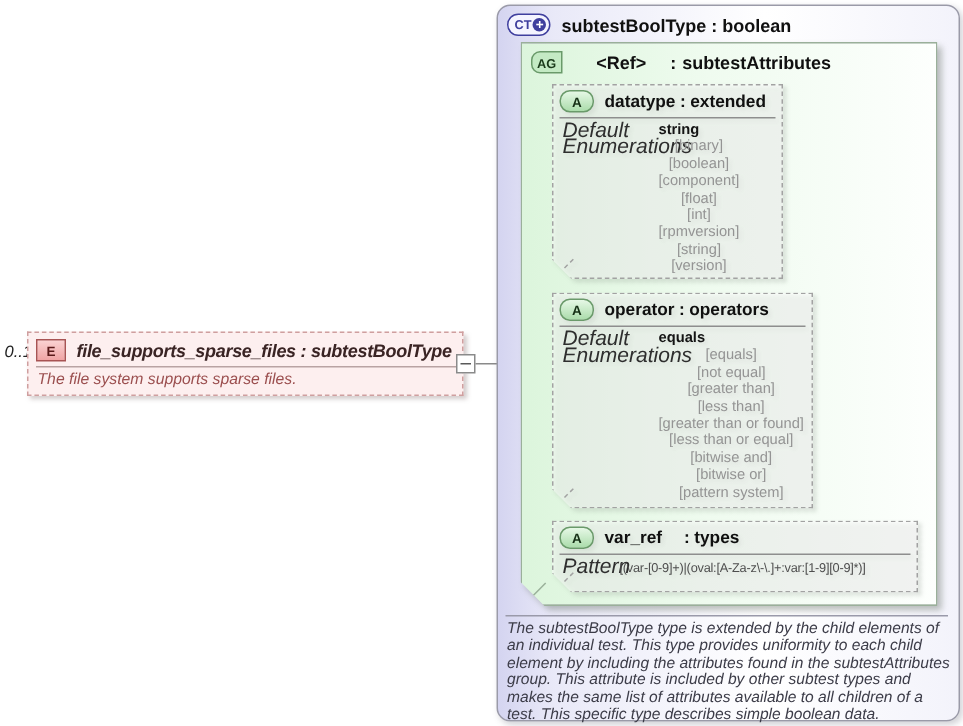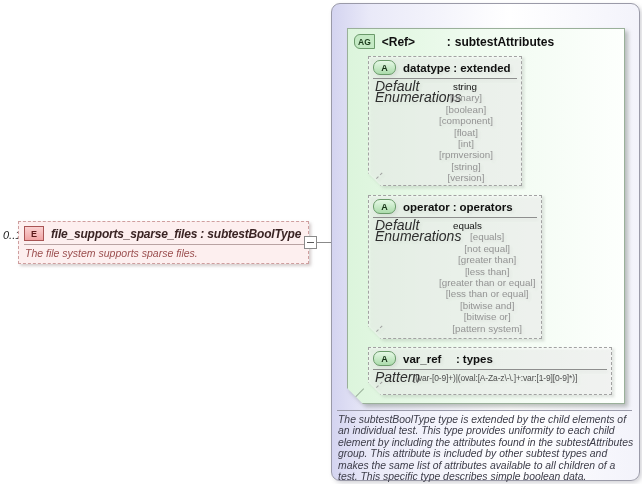--- a/index.html
+++ b/index.html
@@ -43,21 +43,21 @@
   .ag-wrap{position:absolute;left:15px;top:24px;filter:drop-shadow(3px 3px 2px rgba(90,100,90,0.40));}
   .ag-box{position:relative;width:276px;height:374px;border:1px solid #9ab09a;
           background:linear-gradient(to right,#dcf5dc 0%,#effbef 45%,#fdfffd 100%);
           clip-path:polygon(0 0,100% 0,100% 100%,16px 100%,0 calc(100% - 16px));}
   .ag-box::after{content:'';position:absolute;left:-3px;bottom:6px;width:22px;
                  border-top:1px solid #9ab09a;transform:rotate(-45deg);}
   .ag-header{display:flex;align-items:center;padding:5px 0 0 6px;white-space:nowrap;}
   .ag-icon{display:inline-flex;align-items:center;justify-content:center;height:13px;padding:0 3px;
            border:1px solid #6a9a6a;border-radius:6px 0 0 6px;background:#c4eac4;
            font-size:8.5px;font-weight:bold;color:#1a3a1a;flex:none;}
-  .ag-name{margin-left:7px;width:65px;font-weight:bold;font-size:12px;color:#101010;}
+  .ag-name{margin-left:7px;width:65px;font-weight:bold;font-size:12px;color:#101010;text-align:center;}
   .ag-colon{font-weight:bold;font-size:12px;color:#101010;}
   .ag-type{margin-left:4px;font-weight:bold;font-size:12px;color:#101010;}
 
   
   .attr-wrap{position:absolute;filter:drop-shadow(2px 2px 1.5px rgba(80,90,80,0.30));}
   .attr-wrap.dt{left:20px;top:27px;}
   .attr-wrap.op{left:20px;top:166px;}
   .attr-wrap.vr{left:20px;top:318px;}
   .attr-box{position:relative;border:1px dashed #a2a2a2;background:rgba(255,255,255,0.45);
             clip-path:polygon(0 0,100% 0,100% 100%,13px 100%,0 calc(100% - 13px));}
@@ -73,21 +73,21 @@
           font-size:9px;font-weight:bold;color:#163016;flex:none;}
   .attr-name{margin-left:7px;font-weight:bold;font-size:11.5px;color:#101010;}
   .vr .attr-name{width:50px;}
   .attr-colon{font-weight:bold;font-size:11.5px;color:#101010;margin:0 3px;}
   .attr-type{font-weight:bold;font-size:11.5px;color:#101010;}
   .attr-sep{border-top:1px solid #8e8e8e;margin:3px 4px 2px 4px;}
   .facet-row{display:flex;padding-left:6px;}
   .facet-label{width:64px;flex:none;font-style:italic;font-size:14px;color:#2e2e2e;line-height:11.4px;}
   .vr .facet-label{width:38px;}
   .facet-val{font-size:9.8px;line-height:11.4px;}
-  .facet-val.bold{font-weight:normal;color:#141414;margin-left:14px;}
+  .facet-val.bold{font-weight:bold;color:#141414;}
   .facet-val.muted{color:#949494;text-align:center;}
   .facet-val.pattern{font-size:8.5px;letter-spacing:-0.15px;color:#4e4e4e;white-space:nowrap;line-height:12px;}
 
   
   .desc-sep{position:absolute;left:5px;top:406px;width:295px;border-top:1px solid #9a9aaa;}
   .ct-desc{position:absolute;left:6px;top:410px;width:298px;font-style:italic;font-size:10.4px;
            line-height:11.4px;color:#3c3c48;}
 </style>
 </head>
 <body>
@@ -105,20 +105,29 @@
     <div class="elem-annot">The file system supports sparse files.</div>
   </div>
 
   <div class="conn-line"></div>
   <div class="conn-handle">
       <div class="dash"></div>
     </div>
 
   <div class="ct-box">
 
+    <div class="ct-header">
+      <span class="ct-icon">
+          <span class="ct-txt">CT</span>
+          <span class="ct-plus">
+            <span>+</span>
+          </span>
+        </span>
+      <span class="ct-title"><span>subtestBoolType</span>&nbsp;<span>:</span>&nbsp;<span>boolean</span></span>
+    </div>
 
     <div class="ag-wrap">
       <div class="ag-box">
         <div class="ag-header">
           <span class="ag-icon">AG</span>
           <span class="ag-name">&lt;Ref&gt;</span>
           <span class="ag-colon">:</span>
           <span class="ag-type">subtestAttributes</span>
         </div>
 
@@ -168,21 +177,21 @@
                   <div>equals</div>
                 </div>
             </div>
             <div class="facet-row">
               <div class="facet-label">Enumerations</div>
               <div class="facet-val muted">
                   <div>[equals]</div>
                   <div>[not equal]</div>
                   <div>[greater than]</div>
                   <div>[less than]</div>
-                  <div>[greater than or equal]</div>
+                  <div>[greater than or found]</div>
                   <div>[less than or equal]</div>
                   <div>[bitwise and]</div>
                   <div>[bitwise or]</div>
                   <div>[pattern system]</div>
                 </div>
             </div>
           </div>
         </div>
 
         <div class="attr-wrap vr">

